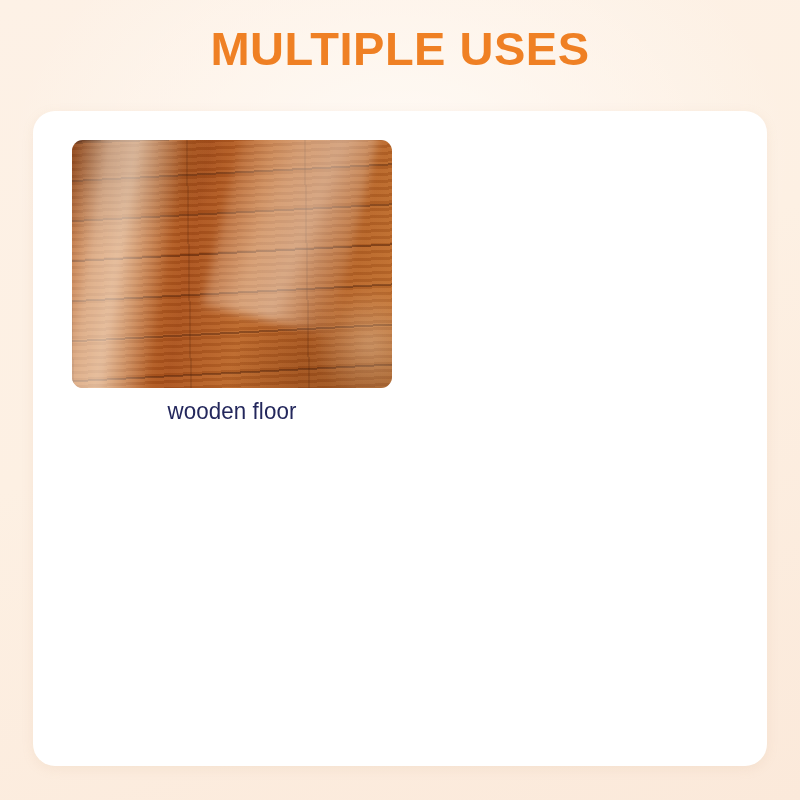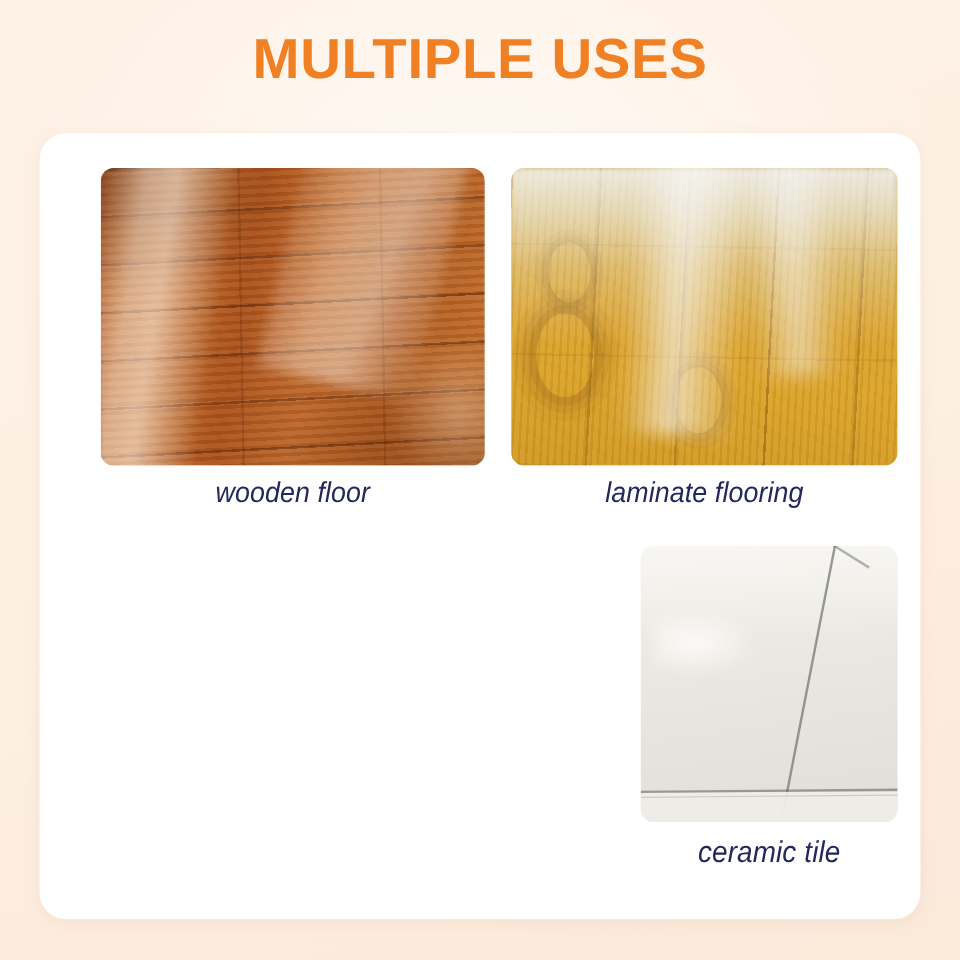--- a/index.html
+++ b/index.html
@@ -40,21 +40,21 @@
   .card {
     position:absolute;
     left:33px; top:111px;
     width:734px; height:655px;
     background:#ffffff;
     border-radius:22px;
     box-shadow:0 3px 12px rgba(200,160,120,0.13);
   }
 
   
-  .row { position:absolute; left:16px; width:100%;font-style:italic; }
+  .row { position:absolute; left:4px; width:100%; }
   .row-top    { top:29px;  height:280px; }
   .row-bottom { top:344px; height:276px; }
 
   .cell { position:absolute; top:0; }
 
   .thumb {
     position:relative;
     width:100%;
     border-radius:11px;
     overflow:hidden;
@@ -353,47 +353,24 @@
       <div class="cell c-wood">
         <div class="thumb tex-wood">
           <div class="wood-dark-corner"></div>
           <div class="wood-gloss-a"></div>
           <div class="wood-gloss-b"></div>
           <div class="wood-gloss-c"></div>
         </div>
         <div class="caption">wooden floor</div>
       </div>
 
-      <div class="cell c-laminate">
-        <div class="thumb tex-laminate">
-          <div class="lam-grain-a"></div>
-          <div class="lam-grain-b"></div>
-          <div class="lam-grain-c"></div>
-          <div class="lam-sheen"></div>
-          <div class="lam-streak"></div>
-          <div class="lam-streak2"></div>
-        </div>
-        <div class="caption">laminate flooring</div>
-      </div>
 
     </div>
 
     <div class="row row-bottom">
 
 
 
-      <div class="cell c-ceramic">
-        <div class="thumb tex-ceramic">
-          <div class="cer-sheen2"></div>
-          <div class="cer-sheen"></div>
-          <div class="cer-diag"></div>
-          <div class="cer-diag2"></div>
-          <div class="cer-bottom-shade"></div>
-          <div class="cer-horiz"></div>
-          <div class="cer-horiz2"></div>
-        </div>
-        <div class="caption">ceramic tile</div>
-      </div>
 
     </div>
 
   </div>
 </div>
 
 </body></html>

